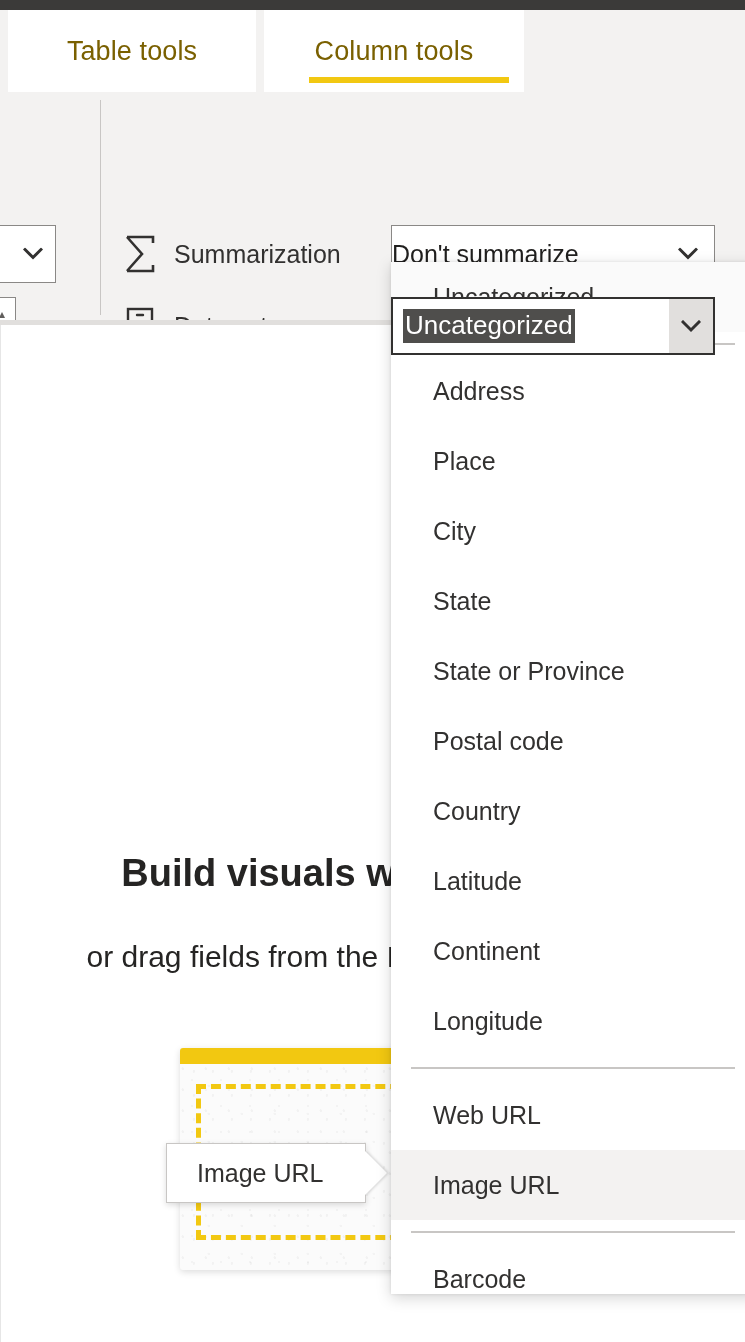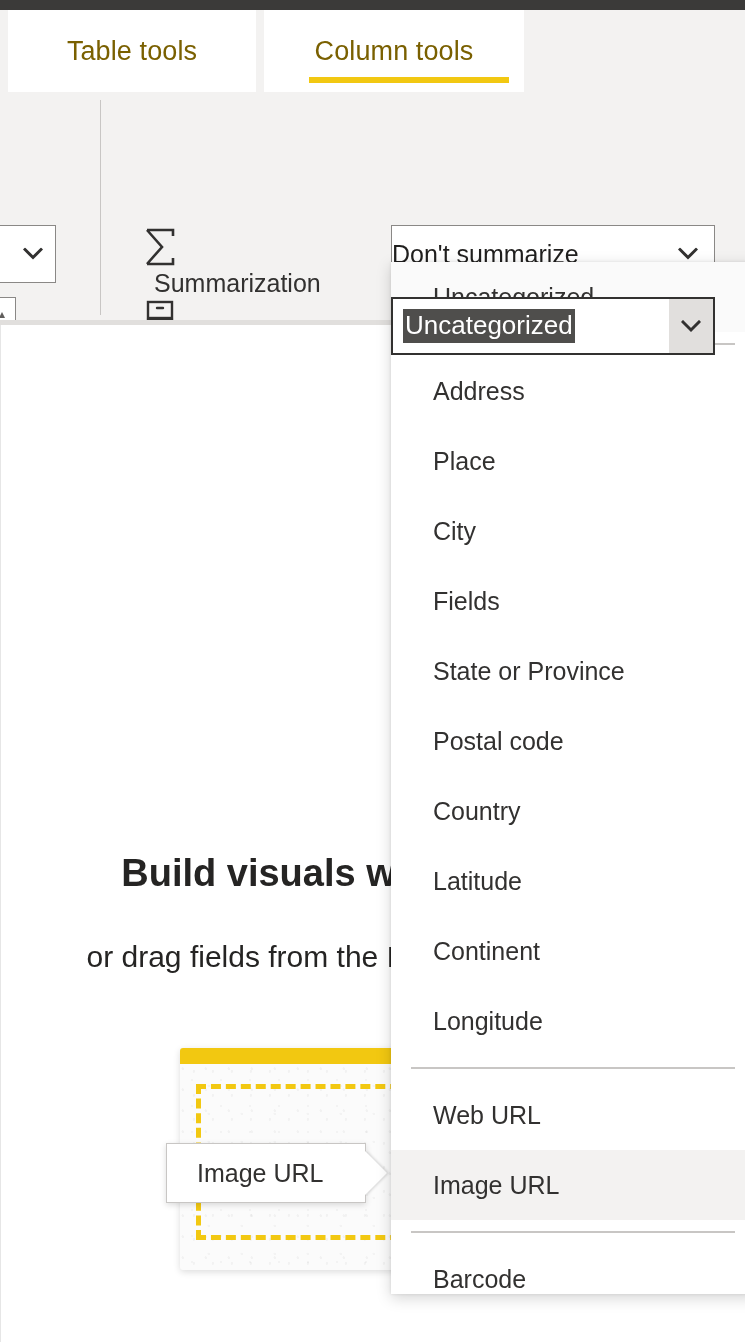--- a/index.html
+++ b/index.html
@@ -104,24 +104,24 @@
     color: #605e5c;
     font-size: 12px;
     line-height: 1;
   }
   .left-spinner .arw.up { top: 10px; }
   .left-spinner .arw.dn { bottom: 10px; }
 
   
   .prop-row {
     position: absolute;
-    left: 140px;
+    left: 120px;
     height: 58px;
     display: flex;
-    flex-direction: column;
+    align-items: center;
   }
   .row-summarization { top: 133px; }
   .row-datacategory  { top: 205px; }
 
   .prop-icon {
     width: 40px;
     height: 44px;
     display: flex;
     align-items: center;
     justify-content: center;
@@ -434,21 +434,21 @@
     <div class="dd-item">
       <span>Address</span>
     </div>
     <div class="dd-item">
       <span>Place</span>
     </div>
     <div class="dd-item">
       <span>City</span>
     </div>
     <div class="dd-item">
-      <span>Fields</span>
+      <span>State</span>
     </div>
     <div class="dd-item">
       <span>State or Province</span>
     </div>
     <div class="dd-item">
       <span>Postal code</span>
     </div>
     <div class="dd-item">
       <span>Country</span>
     </div>

